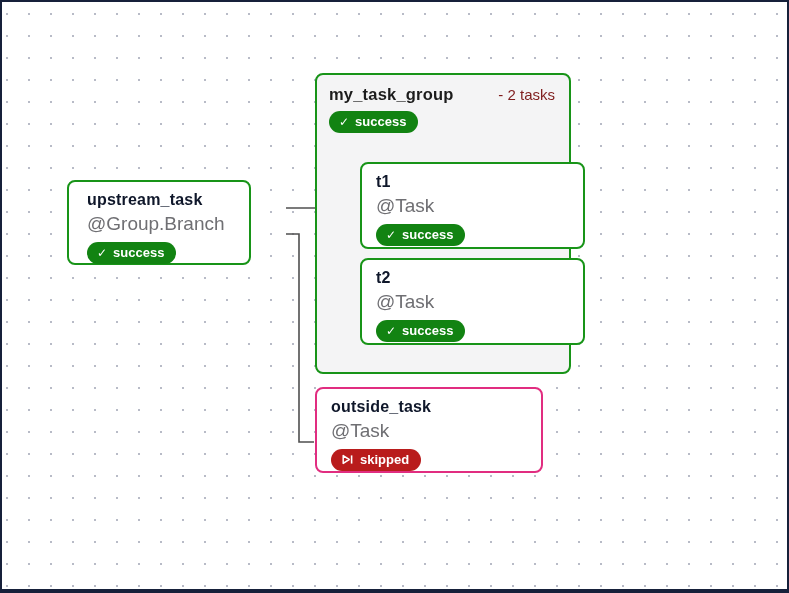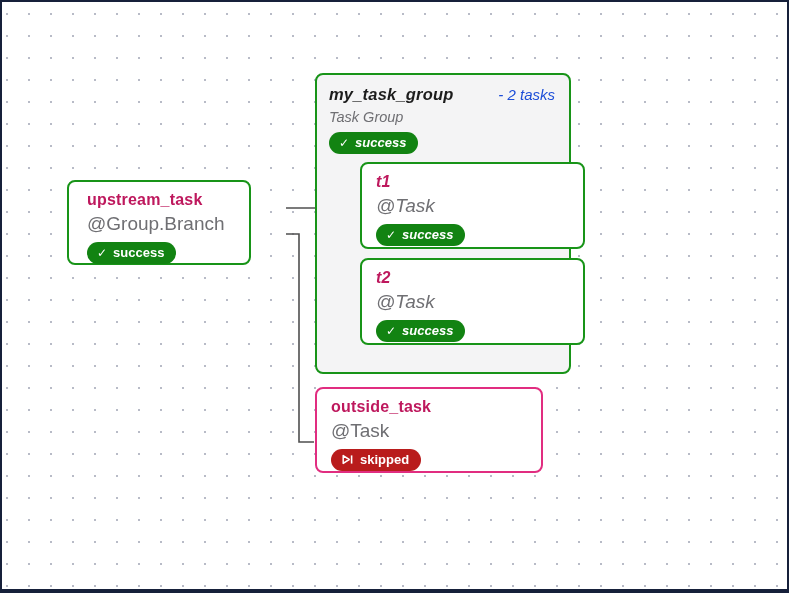--- a/index.html
+++ b/index.html
@@ -25,21 +25,21 @@
 
   .node {
     position: absolute;
     background: #ffffff;
     border: 2px solid #189418;
     border-radius: 8px;
     padding: 9px 14px;
   }
   .node.pink { border-color: #e12d80; }
 
-  .node-title { font-size: 16px; font-weight: 700; color: #be185d; letter-spacing: .2px; }
+  .node-title { font-size: 16px; font-weight: 700; color: #0f172a; letter-spacing: .2px; }
   .node-type  { font-size: 19px; color: #6f6f73; margin-top: 4px; }
 
   .badge {
     display: inline-flex; align-items: center; gap: 6px;
     margin-top: 7px;
     padding: 3px 12px 4px 10px;
     border-radius: 999px;
     background: #128312;
     color: #ffffff;
     font-size: 13px; font-weight: 600;
@@ -48,25 +48,24 @@
   .badge .check { font-size: 12px; line-height: 1; }
   .badge svg { display: block; }
 
   .group {
     position: absolute;
     left: 313px; top: 71px; width: 256px; height: 301px;
     background: #f4f4f5;
     border: 2px solid #189418;
     border-radius: 8px;
     padding: 10px 14px 0 12px;
-    font-style: italic;
   }
   .group-header-row { display: flex; justify-content: space-between; align-items: baseline; }
   .group-title { font-size: 16.5px; font-weight: 700; color: #1c1c1c; letter-spacing: .2px; }
-  .group-link  { font-size: 15px; font-weight: 500; color: #1d4ed8; text-decoration: none; cursor: pointer; }
+  .group-link  { font-size: 15px; font-weight: 500; color: #7f1d1d; text-decoration: none; cursor: pointer; }
   .group-type  { font-size: 14.5px; color: #6f6f73; margin-top: 5px; }
 
   .tnode { left: 43px; width: 225px; height: 87px; }  
   #node-t1 { position: absolute; top: 87px; }
   #node-t2 { position: absolute; top: 183px; }
 
   #node-upstream { left: 65px; top: 178px; width: 184px; height: 85px; padding-left: 18px; }
   #node-outside  { left: 313px; top: 385px; width: 228px; height: 86px; }
 </style>
 </head>
@@ -80,21 +79,20 @@
       <path class="edge" d="M350 206 V312 H357"></path>
       <path class="edge" d="M284 232 H297 V440 H312"></path>
       <circle cx="333" cy="206" r="6" fill="#232323"></circle>
     </svg>
 
     <div class="group" id="node-group">
       <div class="group-header-row">
         <span class="group-title">my_task_group</span>
         <a class="group-link">- 2 tasks</a>
       </div>
-      <div class="group-type">Task Group</div>
       <span class="badge">
         <span class="check">✓</span>
         <span>success</span>
       </span>
 
       
       <div class="node tnode" id="node-t1">
         <div class="node-title">t1</div>
         <div class="node-type">@Task</div>
         <span class="badge">

